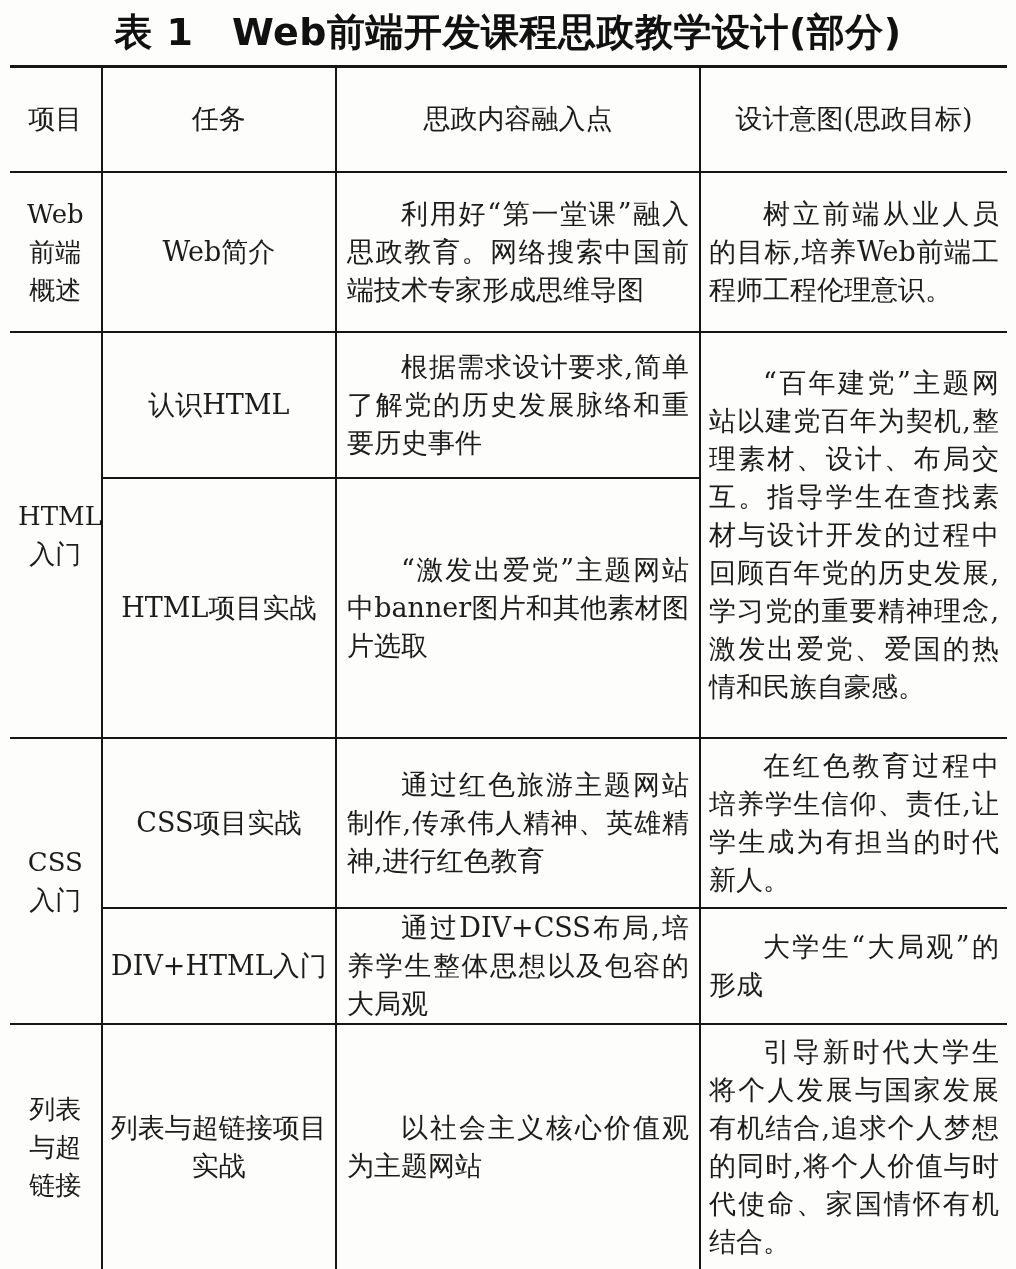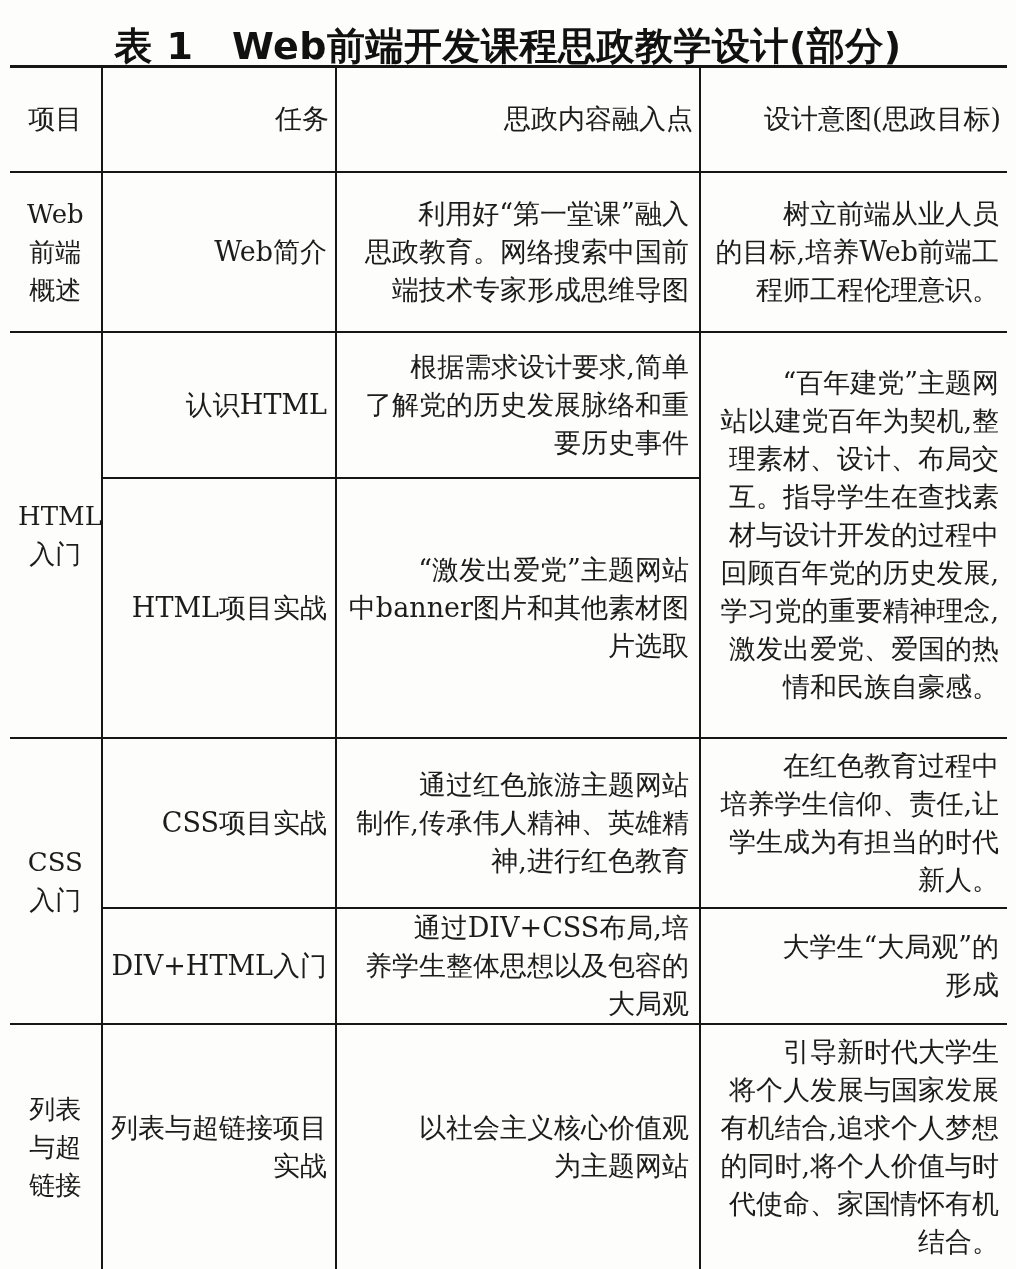--- a/index.html
+++ b/index.html
@@ -12,21 +12,21 @@
     width: 1016px;
     height: 1269px;
     background: #fdfdfc;
     color: #1c1c1c;
     font-family: "DejaVu Serif", "Liberation Serif", serif;
     overflow: hidden;
     box-sizing: border-box;
   }
   .title {
     margin: 0;
-    padding-top: 21px;
+    padding-top: 7px;
     text-align: center;
     font-family: "DejaVu Sans", "Liberation Sans", sans-serif;
     font-weight: 700;
     font-size: 38px;
     line-height: 50px;
     color: #111;
     letter-spacing: 0.5px;
   }
   table.sheet {
     position: absolute;
@@ -46,21 +46,21 @@
   th, td {
     border-bottom: 2px solid #161616;
     font-weight: normal;
     font-size: 27px;
     line-height: 38px;
     vertical-align: middle;
     padding: 8px 12px;
     box-sizing: border-box;
     color: #1c1c1c;
   }
-  td.vline, th.vline { border-left: 2px solid #161616; text-align: right; }
+  td.vline, th.vline { border-left: 2px solid #161616; }
 
   .cell-center {
     text-align: center;
     padding: 4px 6px;
   }
   td.project {
     font-size: 26px;
     padding: 4px 8px;
   }
   td.task { padding: 21px 8px; }

